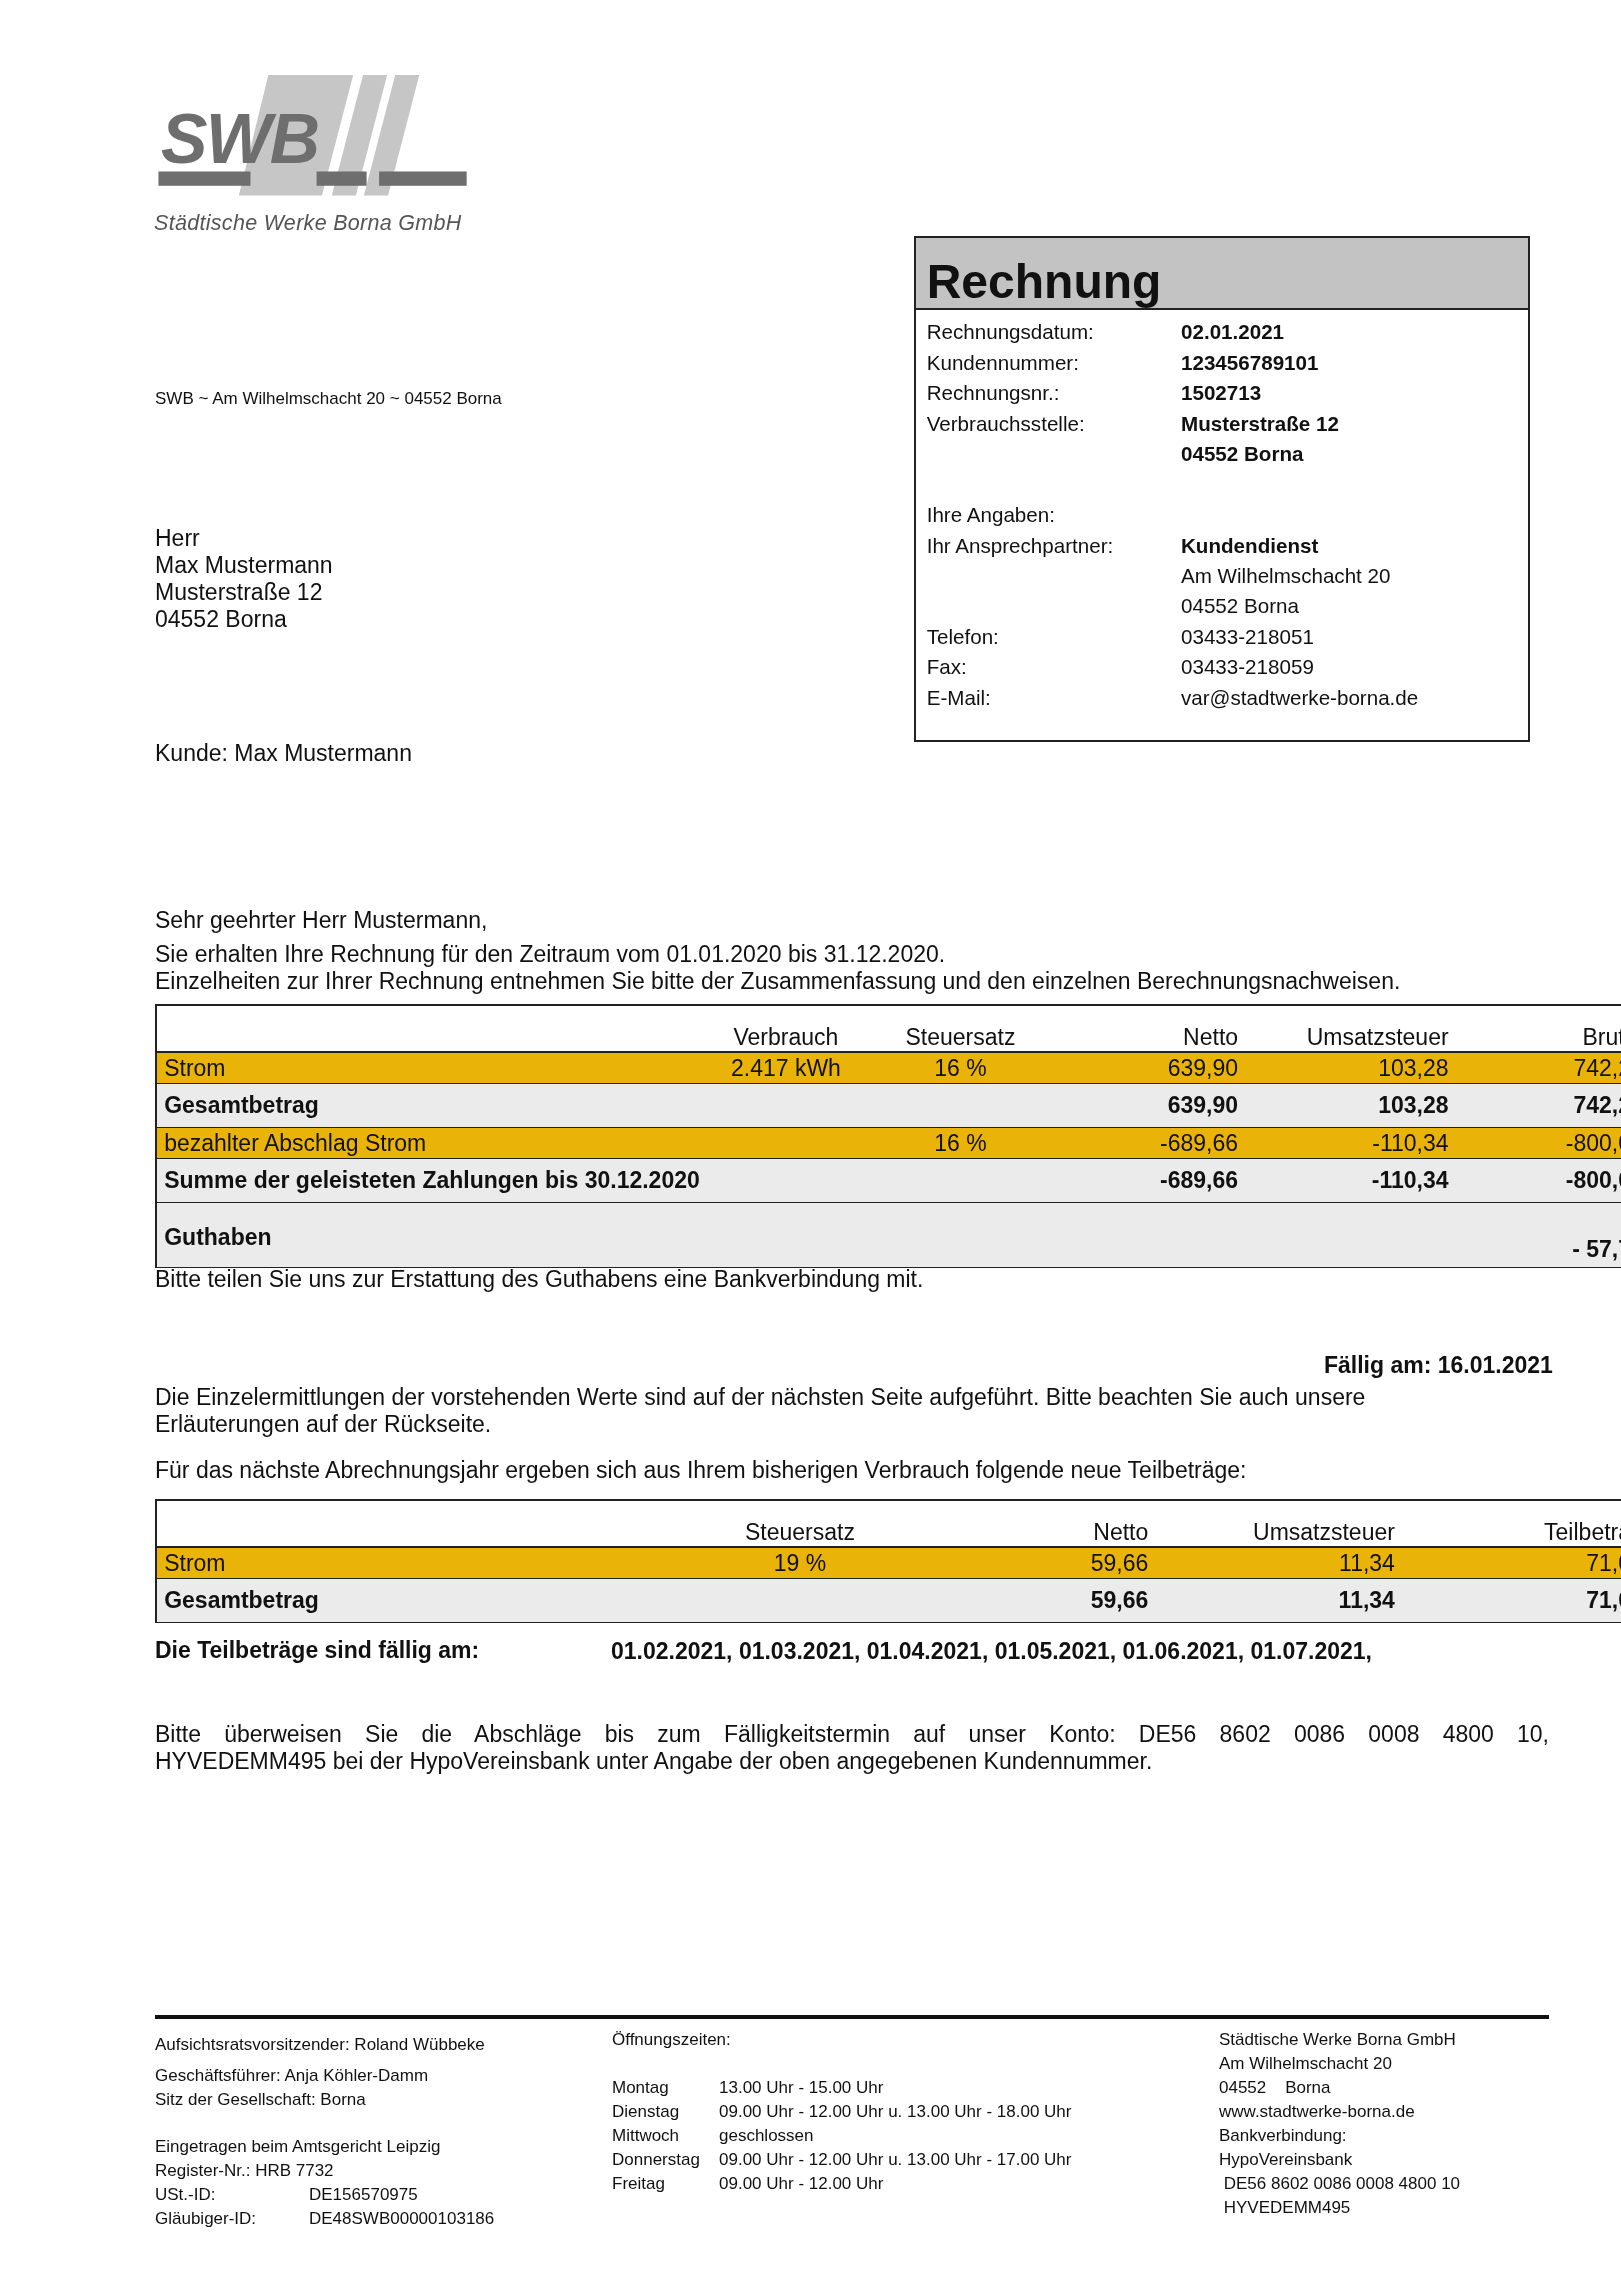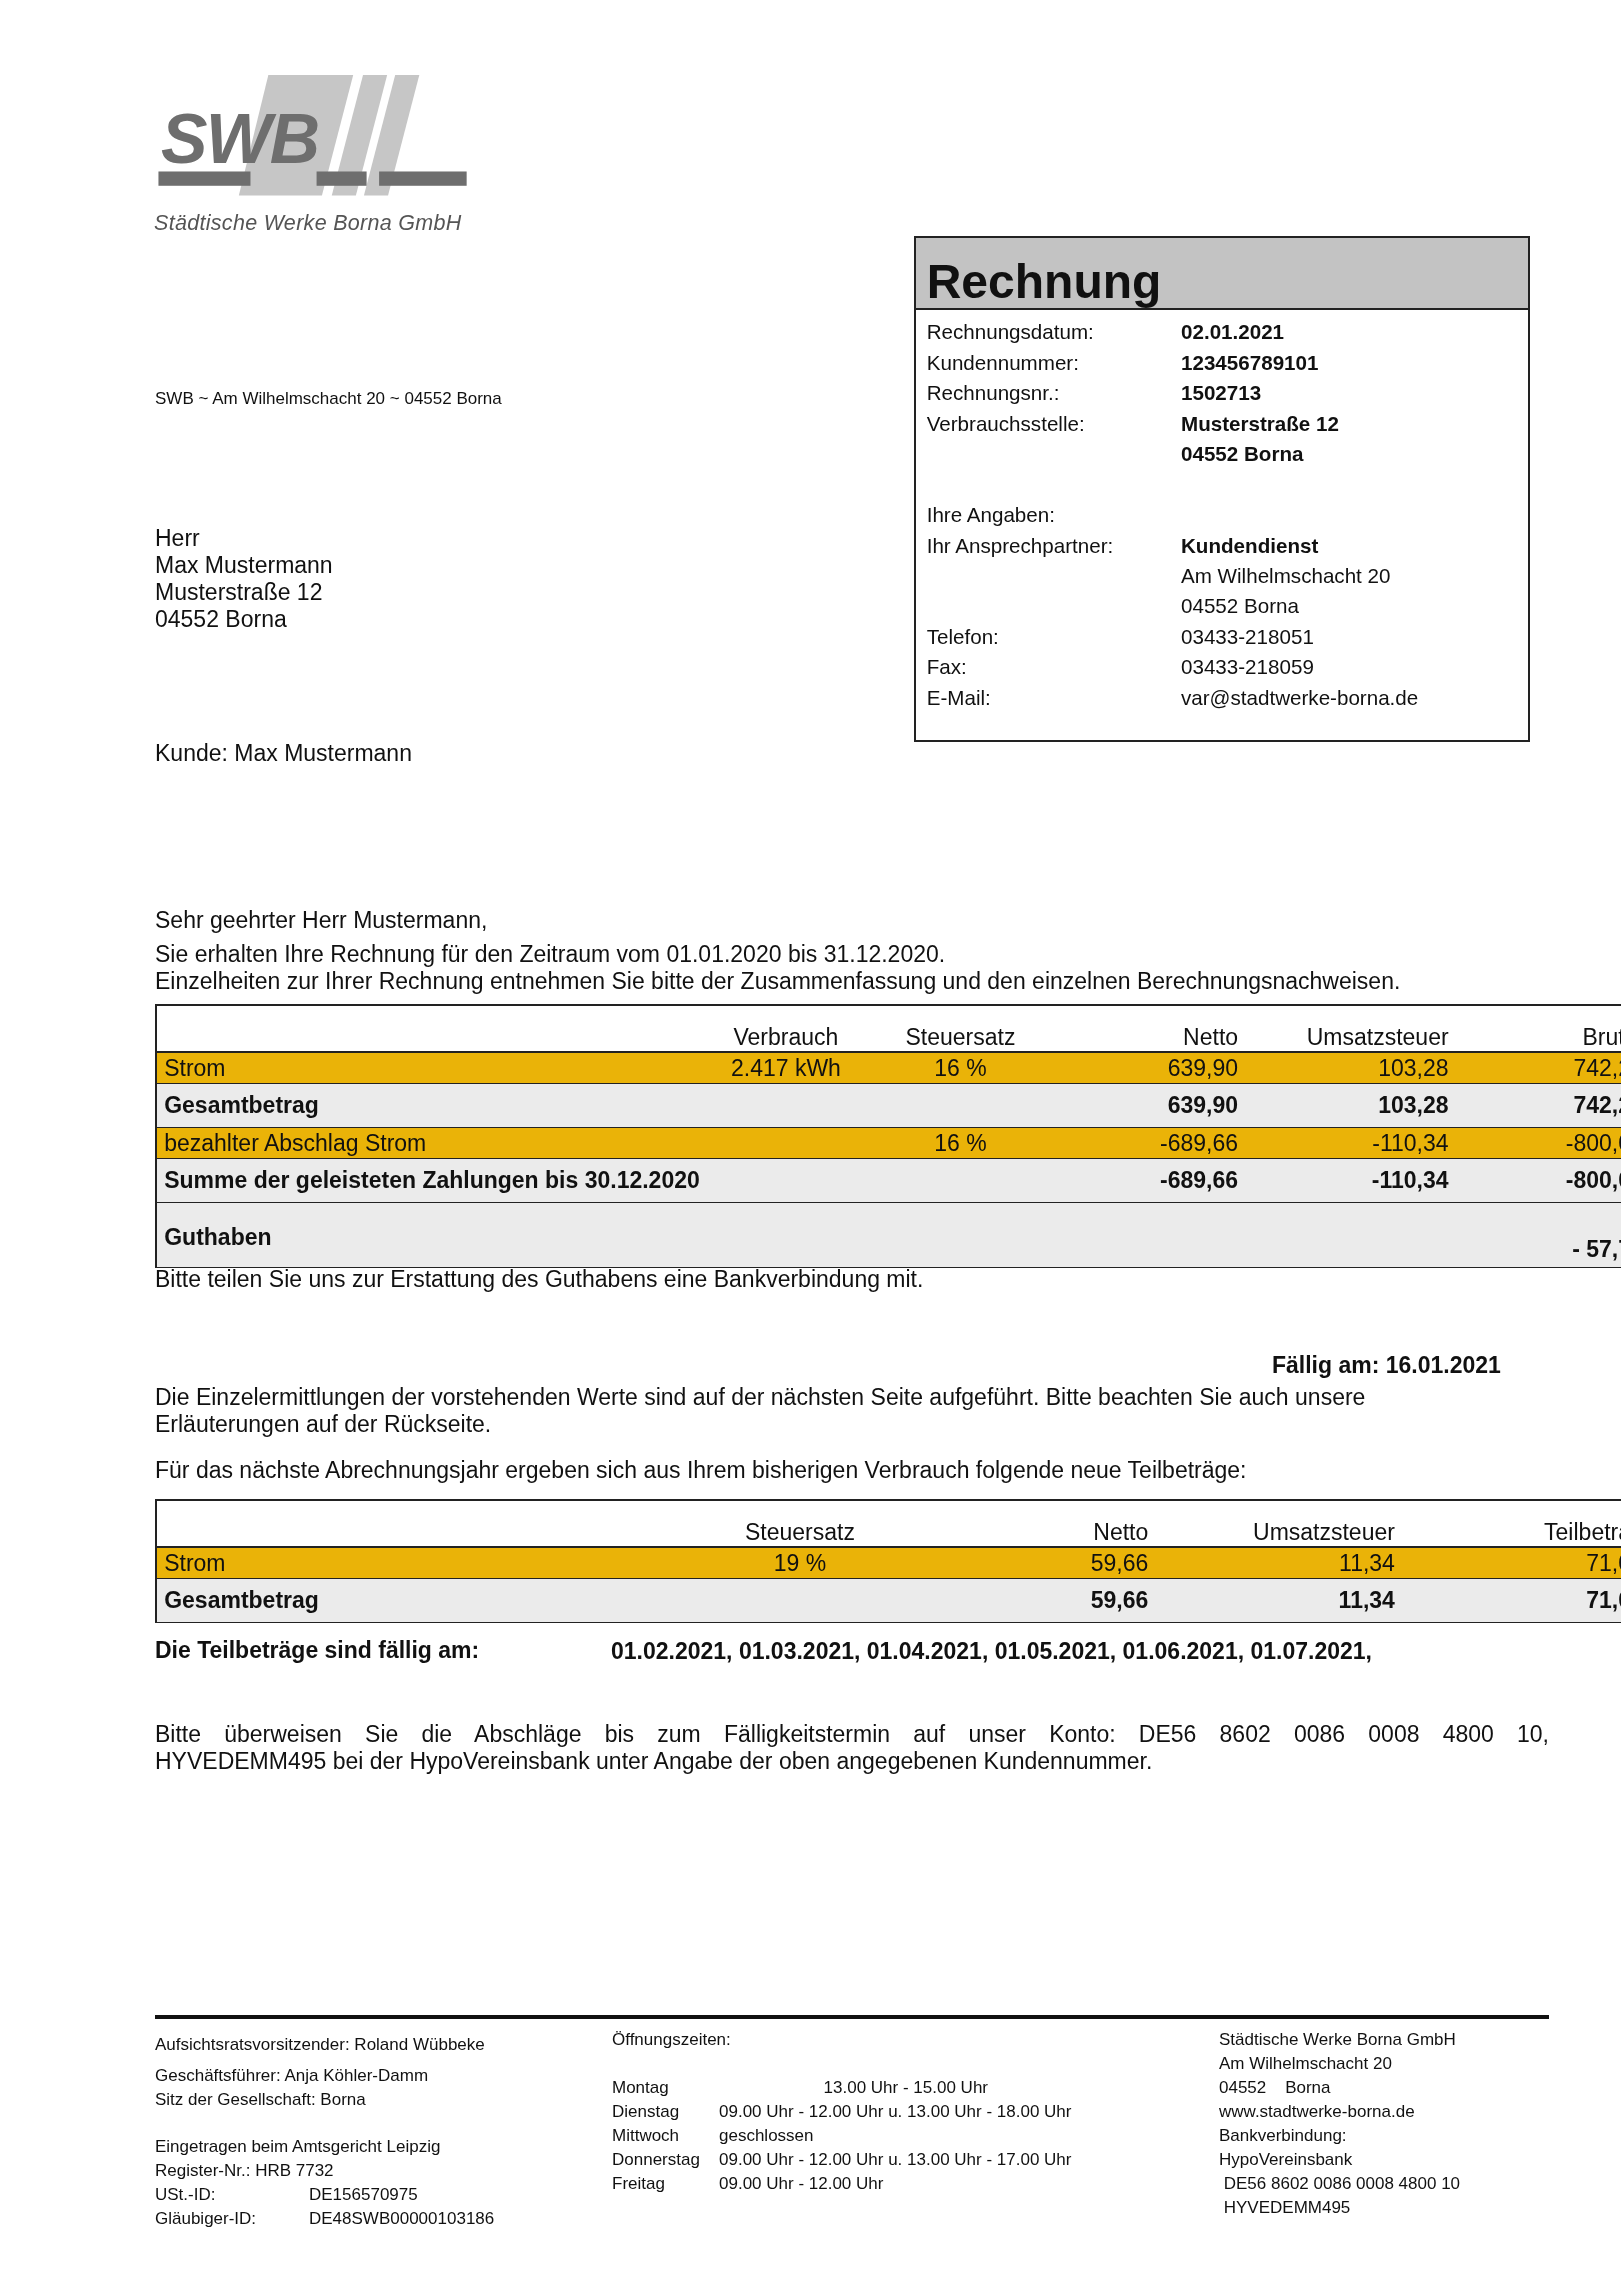--- a/index.html
+++ b/index.html
@@ -158,21 +158,21 @@
     <td></td>
     <td></td>
     <td></td>
     <td class="r" style="vertical-align:bottom;padding-bottom:3.6px">- 57,72</td>
   </tr>
 </tbody>
   </table>
 
 <div class="abs para" style="top:1265px">Bitte teilen Sie uns zur Erstattung des Guthabens eine Bankverbindung mit.</div>
 
-<div class="abs bold" style="left:1272px; top:1352px; font-size:23px;">
+<div class="abs bold" style="left:1324px; top:1352px; font-size:23px;">
   <span>Fällig am:</span>
   <span>16.01.2021</span>
 </div>
 
 <div class="abs para" style="top:1383px">Die Einzelermittlungen der vorstehenden Werte sind auf der nächsten Seite aufgeführt. Bitte beachten Sie auch unsere</div>
 <div class="abs para" style="top:1410px">Erläuterungen auf der Rückseite.</div>
 <div class="abs para" style="top:1456px">Für das nächste Abrechnungsjahr ergeben sich aus Ihrem bisherigen Verbrauch folgende neue Teilbeträge:</div>
 
 <table class="inv" style="top:1499px">
   <colgroup>
@@ -228,21 +228,21 @@
   </div>
   <div>
     <span style="display:inline-block;width:154px">Gläubiger-ID:</span><span>DE48SWB00000103186</span>
   </div>
 </div>
 
 <div class="abs foot-mid" style="left:612px; top:2028px;">
   <div>Öffnungszeiten:</div>
   <div style="height:24px"></div>
   <div>
-    <span style="display:inline-block;width:107px">Montag</span><span style="display:inline-block;width:269px;text-align:right">13.00 Uhr - 15.00 Uhr</span>
+    <span style="display:inline-block;width:107px">Montag</span><span style="display:inline-block;width:269px;">13.00 Uhr - 15.00 Uhr</span>
   </div>
   <div>
     <span style="display:inline-block;width:107px">Dienstag</span><span>09.00 Uhr - 12.00 Uhr u. 13.00 Uhr - 18.00 Uhr</span>
   </div>
   <div>
     <span style="display:inline-block;width:107px">Mittwoch</span><span>geschlossen</span>
   </div>
   <div>
     <span style="display:inline-block;width:107px">Donnerstag</span><span>09.00 Uhr - 12.00 Uhr u. 13.00 Uhr - 17.00 Uhr</span>
   </div>

